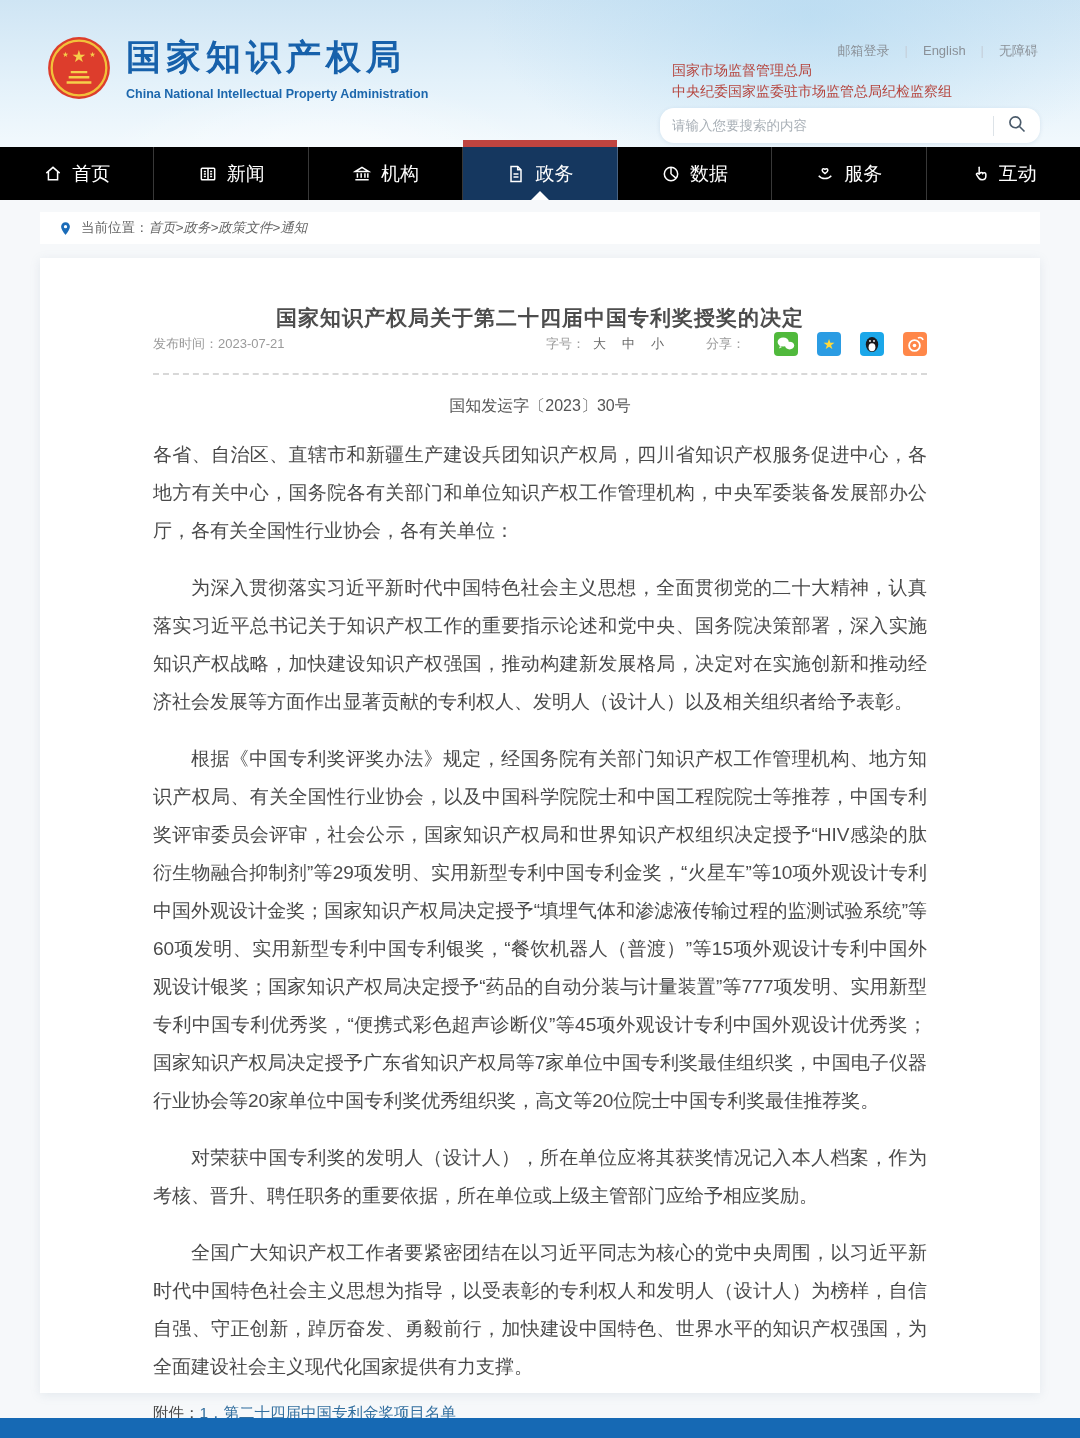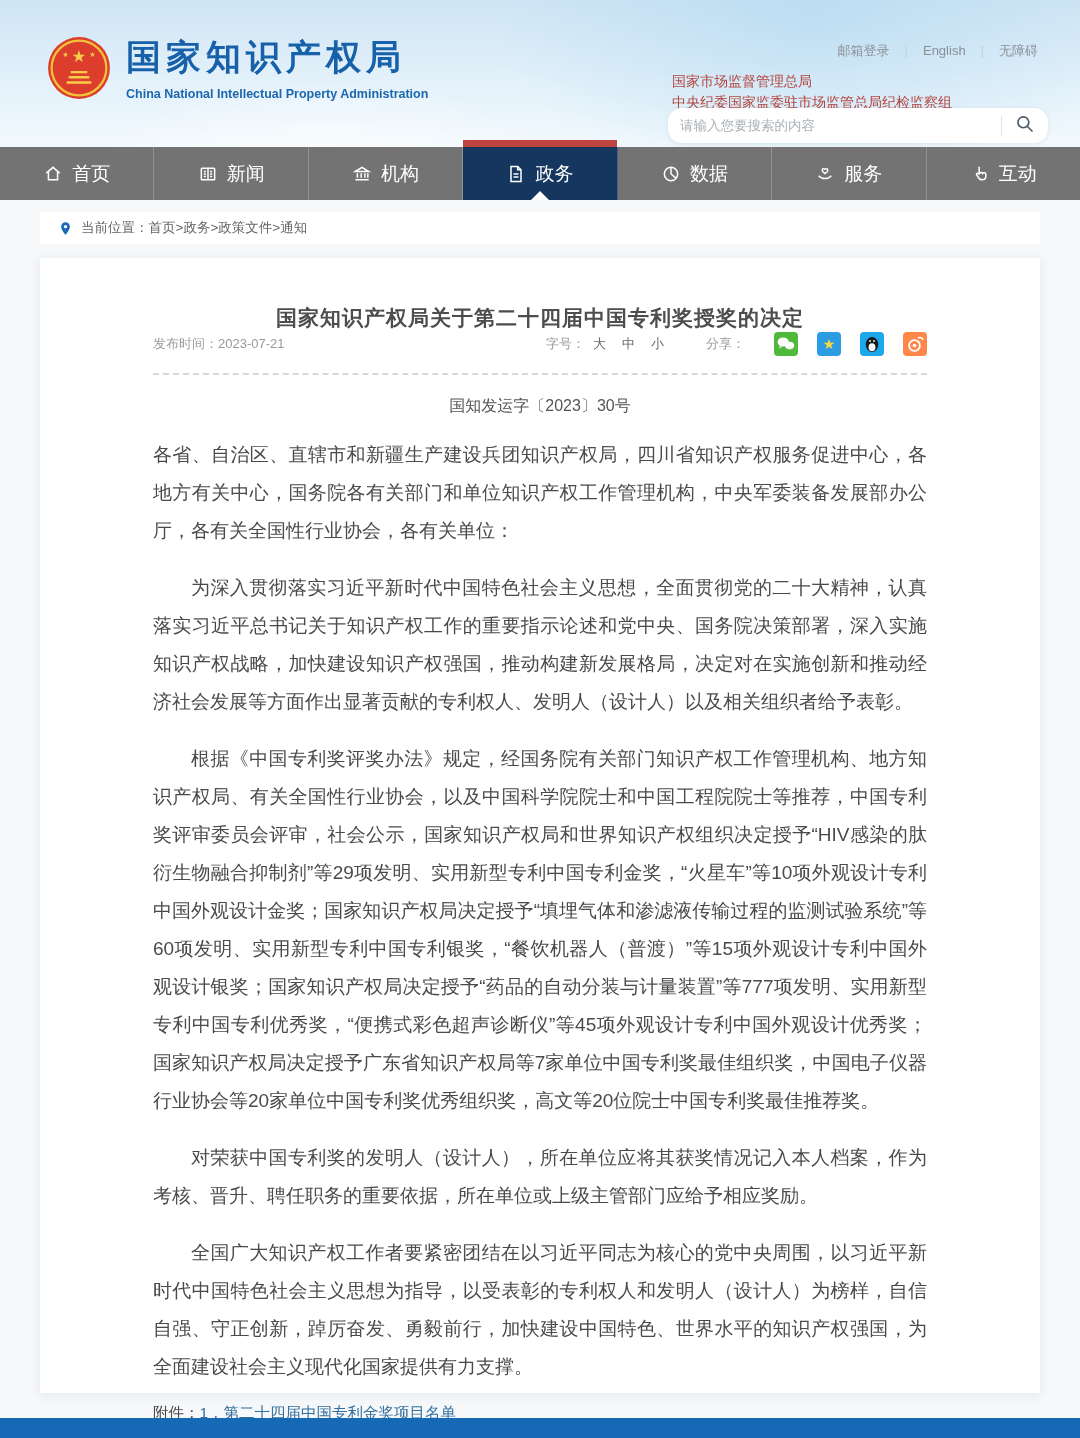--- a/index.html
+++ b/index.html
@@ -18,52 +18,52 @@
       radial-gradient(ellipse 500px 260px at 75% 10%, rgba(173,214,240,.55), rgba(173,214,240,0) 65%),
       linear-gradient(180deg,#cfe5f4 0%,#e3f1fa 55%,#f2f9fd 100%);
   }
   .brand{ position:absolute; left:46px; top:34px; display:flex; align-items:center; gap:14px; }
   .emblem svg{ width:66px; height:66px; display:block; }
   .site-title{ font-size:35px; font-weight:bold; color:#1761ab; letter-spacing:5px; }
   .site-subtitle{ font-size:12.5px; font-weight:bold; color:#1c67ad; margin-top:6px; }
   .utility{ position:absolute; right:42px; top:42px; font-size:13px; color:#8a9097; }
   .utility a{ color:#8a9097; }
   .u-sep{ color:#c4ced8; margin:0 15px; }
-  .supervision{ position:absolute; left:672px; top:71px; font-size:14px; line-height:21px; }
+  .supervision{ position:absolute; left:672px; top:60px; font-size:14px; line-height:21px; }
   .supervision a{ display:block; color:#b5453e; }
   .search-bar{
     position:absolute; left:660px; top:108px; width:380px; height:35px; background:#fff;
-    border-radius:14px; display:flex; align-items:center; box-shadow:0 1px 4px rgba(20,70,120,.10);margin-left:8px;
+    border-radius:14px; display:flex; align-items:center; box-shadow:0 1px 4px rgba(20,70,120,.10);
   }
   .search-bar input{ flex:1; border:none; outline:none; padding:0 12px; font-size:13.5px; color:#444;
     font-family:"Liberation Sans","DejaVu Sans",sans-serif; background:transparent; }
   .search-bar input::placeholder{ color:#a9b0b7; }
   .search-divider{ width:1px; height:20px; background:#dde3e8; }
   .search-btn{ width:46px; height:35px; border:none; background:transparent; display:flex; align-items:center; justify-content:center; cursor:pointer; }
 
   
-  .main-nav{ height:53px; background:#737373; display:flex; position:relative; }
+  .main-nav{ height:53px; background:#000000; display:flex; position:relative; }
   .nav-item{
     flex:1; display:flex; align-items:center; justify-content:center; gap:9px;
     color:#fff; font-size:19px; position:relative; border-right:1px solid rgba(255,255,255,.22);
   }
   .nav-item:last-child{ border-right:none; }
   .nav-item.active{ background:#15375f; }
   .active-strip{ position:absolute; top:-7px; left:0; right:0; height:7px; background:#bf4440; }
   .active-notch{ position:absolute; bottom:0; left:50%; transform:translateX(-50%);
     width:0; height:0; border-left:9px solid transparent; border-right:9px solid transparent; border-bottom:9px solid #fff; }
   .nav-icon svg{ width:20px; height:20px; display:block; }
 
   
   .breadcrumb-bar{
     margin:12px auto 0; width:1000px; height:32px; background:#fff;
     display:flex; align-items:center; padding-left:18px; font-size:13.5px; color:#666;
   }
   .breadcrumb-bar .pin{ margin-right:8px; display:flex; }
-  .breadcrumb-bar .crumb-path{ color:#666; }
+  .breadcrumb-bar .crumb-path{ color:#666;font-style:italic; }
 
   
   .article-card{
     margin:14px auto 0; width:1000px; height:1135px; background:#fff;
     box-shadow:0 2px 10px rgba(120,140,160,.14); padding:46px 113px 0 113px;
   }
   .article-title{ text-align:center; font-size:21px; font-weight:600; color:#4d4d4d; letter-spacing:1px; }
   .meta-row{ display:flex; justify-content:space-between; align-items:center; font-size:13px; color:#9a9a9a; }
   .meta-right{ display:flex; align-items:center; }
   .fs-link{ color:#666; margin:0 8px; }

